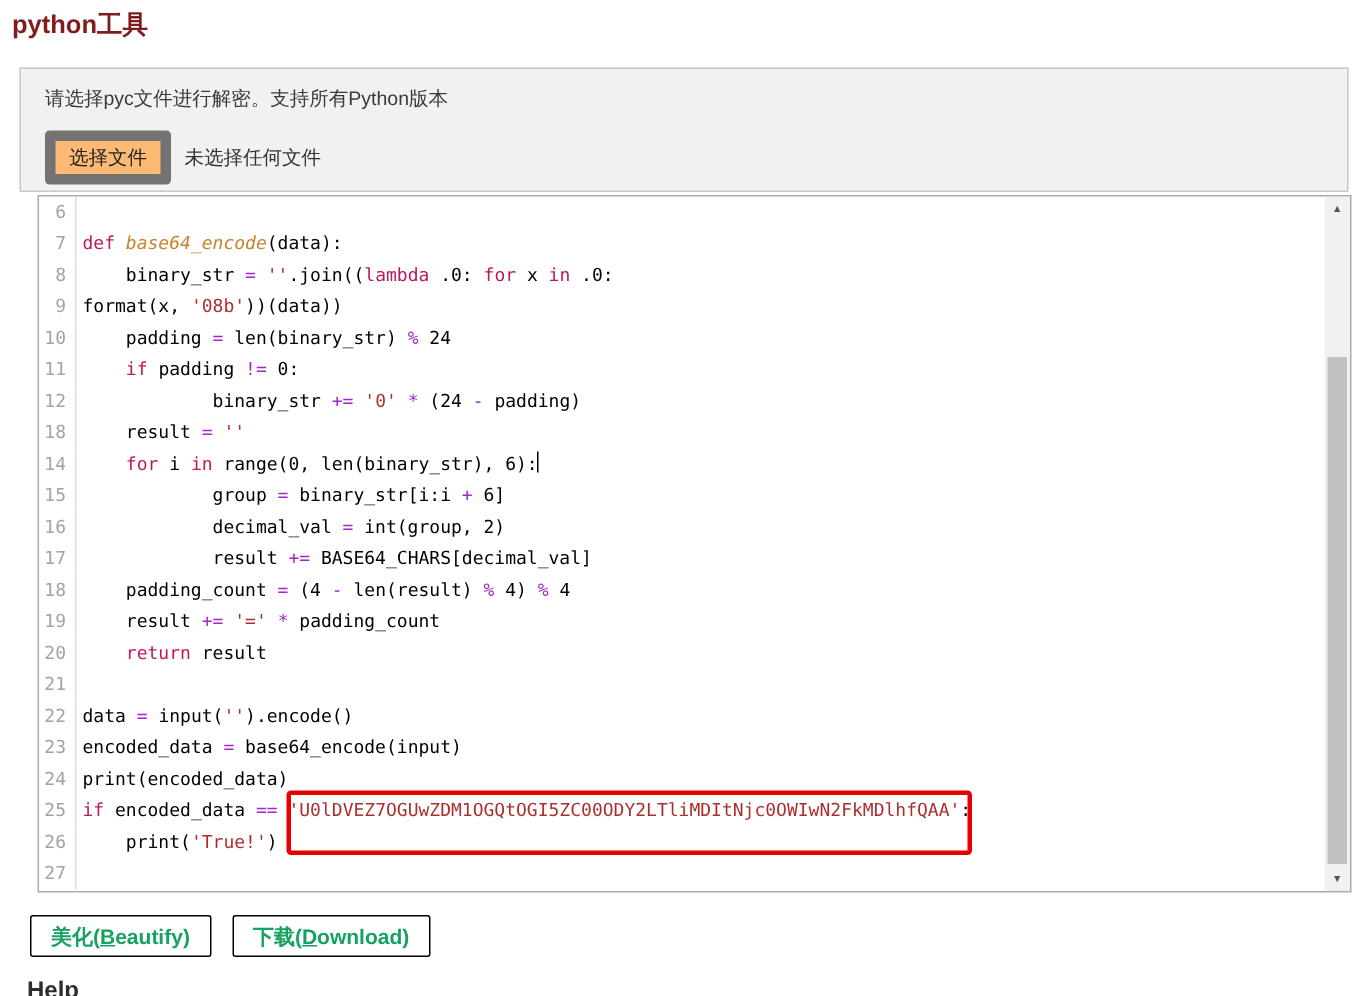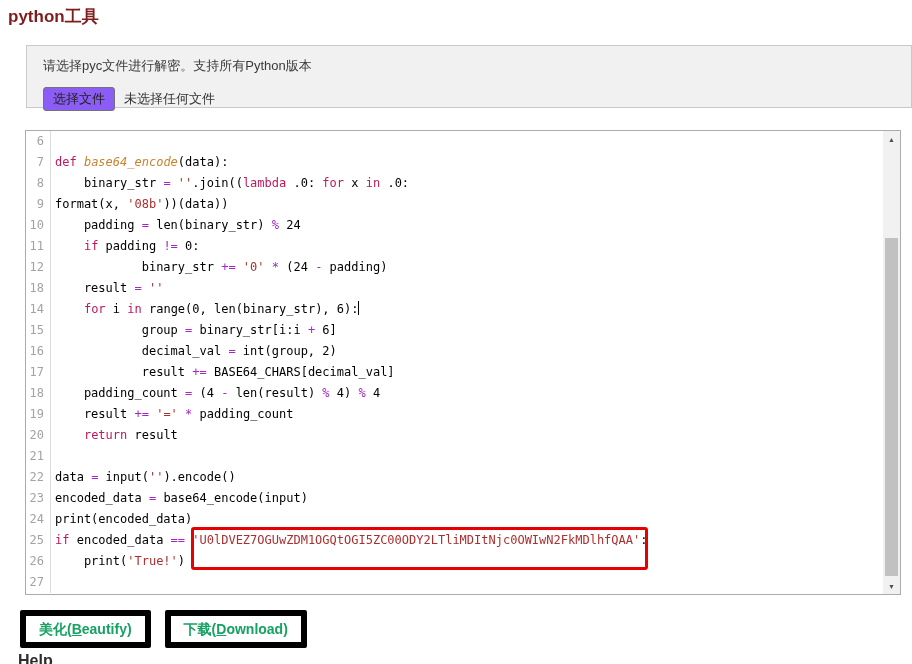--- a/index.html
+++ b/index.html
@@ -10,34 +10,34 @@
   }
 
   
   .page-title {
     position:absolute; left:8px; top:5px;
     font-size:17px; font-weight:bold; color:#7f1d1d;
   }
 
   
   .upload-panel {
-    position:absolute; left:26px; top:45px; width:886px; height:63px;
+    position:absolute; left:13px; top:45px; width:886px; height:83px;
     background:#f1f1f1; border:1px solid #c9c9c9;
   }
   .upload-instruction {
     position:absolute; left:16px; top:11px;
     font-size:13px; color:#3a3a3a;
   }
   .file-row {
     position:absolute; left:16px; top:41px;
     display:flex; align-items:center; gap:9px;
   }
   .file-btn {
     font-family:inherit; font-size:13px; color:#222;
-    background:#8b5cf6; border:1px solid #737373; border-radius:3px;
+    background:#fdba74; border:7px solid #737373; border-radius:3px;
     padding:3px 9px; line-height:16px; cursor:pointer;
   }
   .file-none { font-size:13px; color:#333; }
 
   
   .editor {
     position:absolute; left:25px; top:130px; width:876px; height:465px;
     border:1px solid #ababab; background:#fff; overflow:hidden;
   }
   .code-rows {
@@ -83,21 +83,21 @@
     background:#c1c1c1; cursor:pointer;
   }
 
   
   .actions {
     position:absolute; left:20px; top:610px;
     display:flex; gap:14px;
   }
   .green-btn {
     font-family:inherit; font-size:14px; font-weight:bold;
-    color:#17a163; background:#ffffff; border:6px solid #000000;
+    color:#17a163; background:#ffffff; border:1px solid #000000;
     border-radius:2px; padding:4px 13px; line-height:18px; cursor:pointer;
   }
   .green-btn .key { text-decoration:underline; }
 
   
   .help-heading {
     position:absolute; left:18px; top:652px;
     font-size:16px; font-weight:bold; color:#2d2d2d;
   }
 </style>

